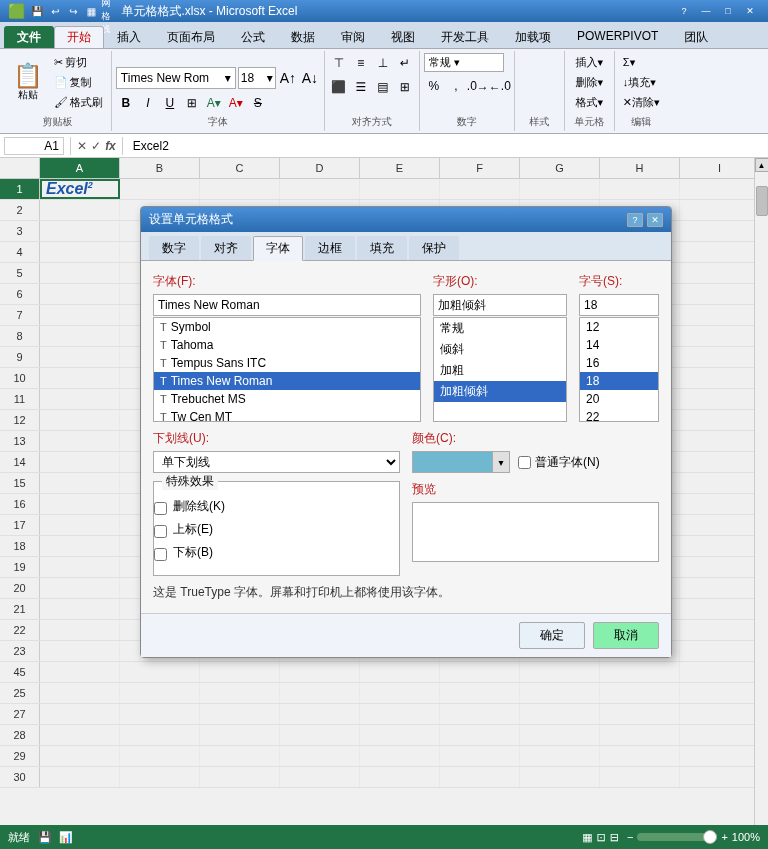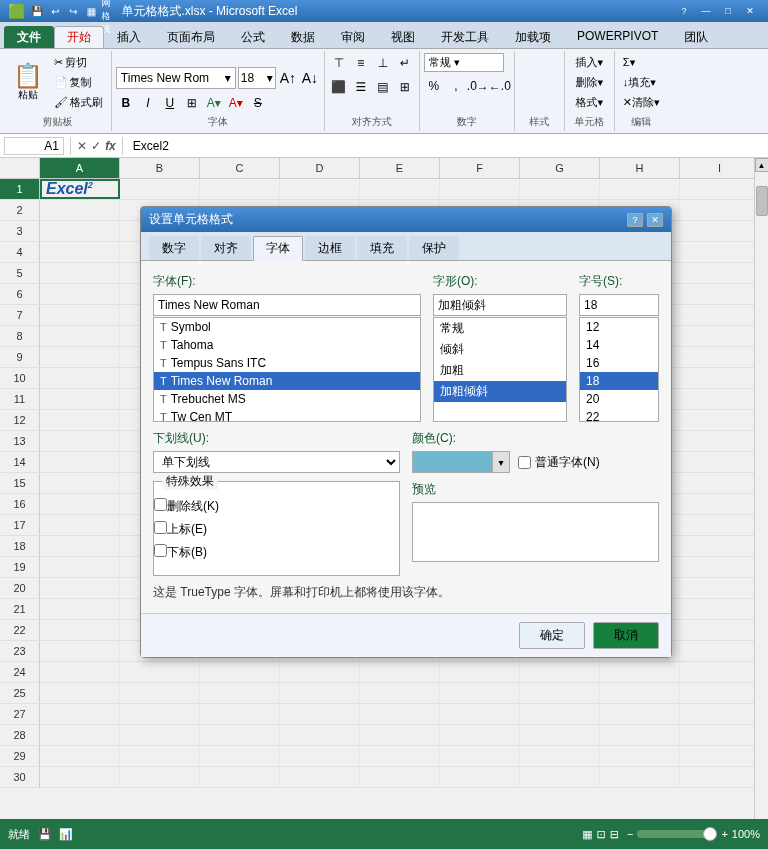--- a/index.html
+++ b/index.html
@@ -170,21 +170,21 @@
       border-bottom: none;
       background: #d8e4f0;
       font-size: 11px;
       cursor: pointer;
       border-radius: 2px 2px 0 0;
     }
     .sheet-tab.active { background: white; color: #217346; font-weight: bold; }
 
     
     .status-bar {
-      height: 30px;
+      height: 24px;
       background: #217346;
       display: flex;
       align-items: center;
       justify-content: space-between;
       padding: 0 8px;
       color: white;
       font-size: 11px;
       position: absolute;
       bottom: 0;
       left: 0;
@@ -264,21 +264,21 @@
       margin-bottom: -1px;
     }
 
     
     .dialog-body { padding: 12px 12px 8px; background: #f5f5f5; }
 
     .dialog-row { display: flex; gap: 12px; margin-bottom: 8px; }
     .dialog-col { flex: 1; }
     .dialog-col-wide { flex: 2; }
 
-    .dialog-label { font-size: 12px; color: #14532d; margin-bottom: 4px; }
+    .dialog-label { font-size: 12px; color: #b91c1c; margin-bottom: 4px; }
     .dialog-input {
       width: 100%;
       border: 1px solid #aaa;
       background: white;
       padding: 2px 4px;
       font-size: 12px;
       height: 22px;
     }
 
     .list-box {
@@ -305,21 +305,22 @@
     .underline-select {
       flex: 1;
       border: 1px solid #aaa;
       background: white;
       padding: 2px 4px;
       font-size: 12px;
       height: 22px;
     }
     .checkbox-row {
       display: flex;
-      align-items: flex-start;
+      align-items: flex-end;
+      gap: 6px;
       margin-bottom: 6px;
       font-size: 12px;
     }
     .checkbox-row input[type=checkbox] { margin: 0; cursor: pointer; }
 
     .color-row { display: flex; align-items: center; gap: 8px; margin-top: 4px; }
     .color-swatch-wrap { display: flex; align-items: center; gap: 0; }
     .color-swatch {
       width: 80px;
       height: 22px;
@@ -356,21 +357,21 @@
       display: flex;
       justify-content: flex-end;
       gap: 8px;
       padding: 8px 12px;
       background: #f0f4fa;
       border-top: 1px solid #ccc;
     }
     .dialog-btn {
       padding: 4px 20px;
       border: 1px solid #aaa;
-      background: #15803d;
+      background: #86efac;
       font-size: 12px;
       cursor: pointer;
       border-radius: 2px;
       min-width: 60px;
       text-align: center;
     }
     .dialog-btn.primary { background: #e8f0f8; }
 
     .scrollbar-v {
       width: 14px;
@@ -857,21 +858,21 @@
           <div class="cell"></div>
           <div class="cell"></div>
           <div class="cell"></div>
           <div class="cell"></div>
           <div class="cell"></div>
           <div class="cell"></div>
           <div class="cell"></div>
           <div class="cell"></div>
         </div>
         <div class="spreadsheet-row">
-          <div class="row-num">24</div>
+          <div class="row-num">45</div>
           <div class="cell"></div>
           <div class="cell"></div>
           <div class="cell"></div>
           <div class="cell"></div>
           <div class="cell"></div>
           <div class="cell"></div>
           <div class="cell"></div>
           <div class="cell"></div>
           <div class="cell"></div>
         </div>

